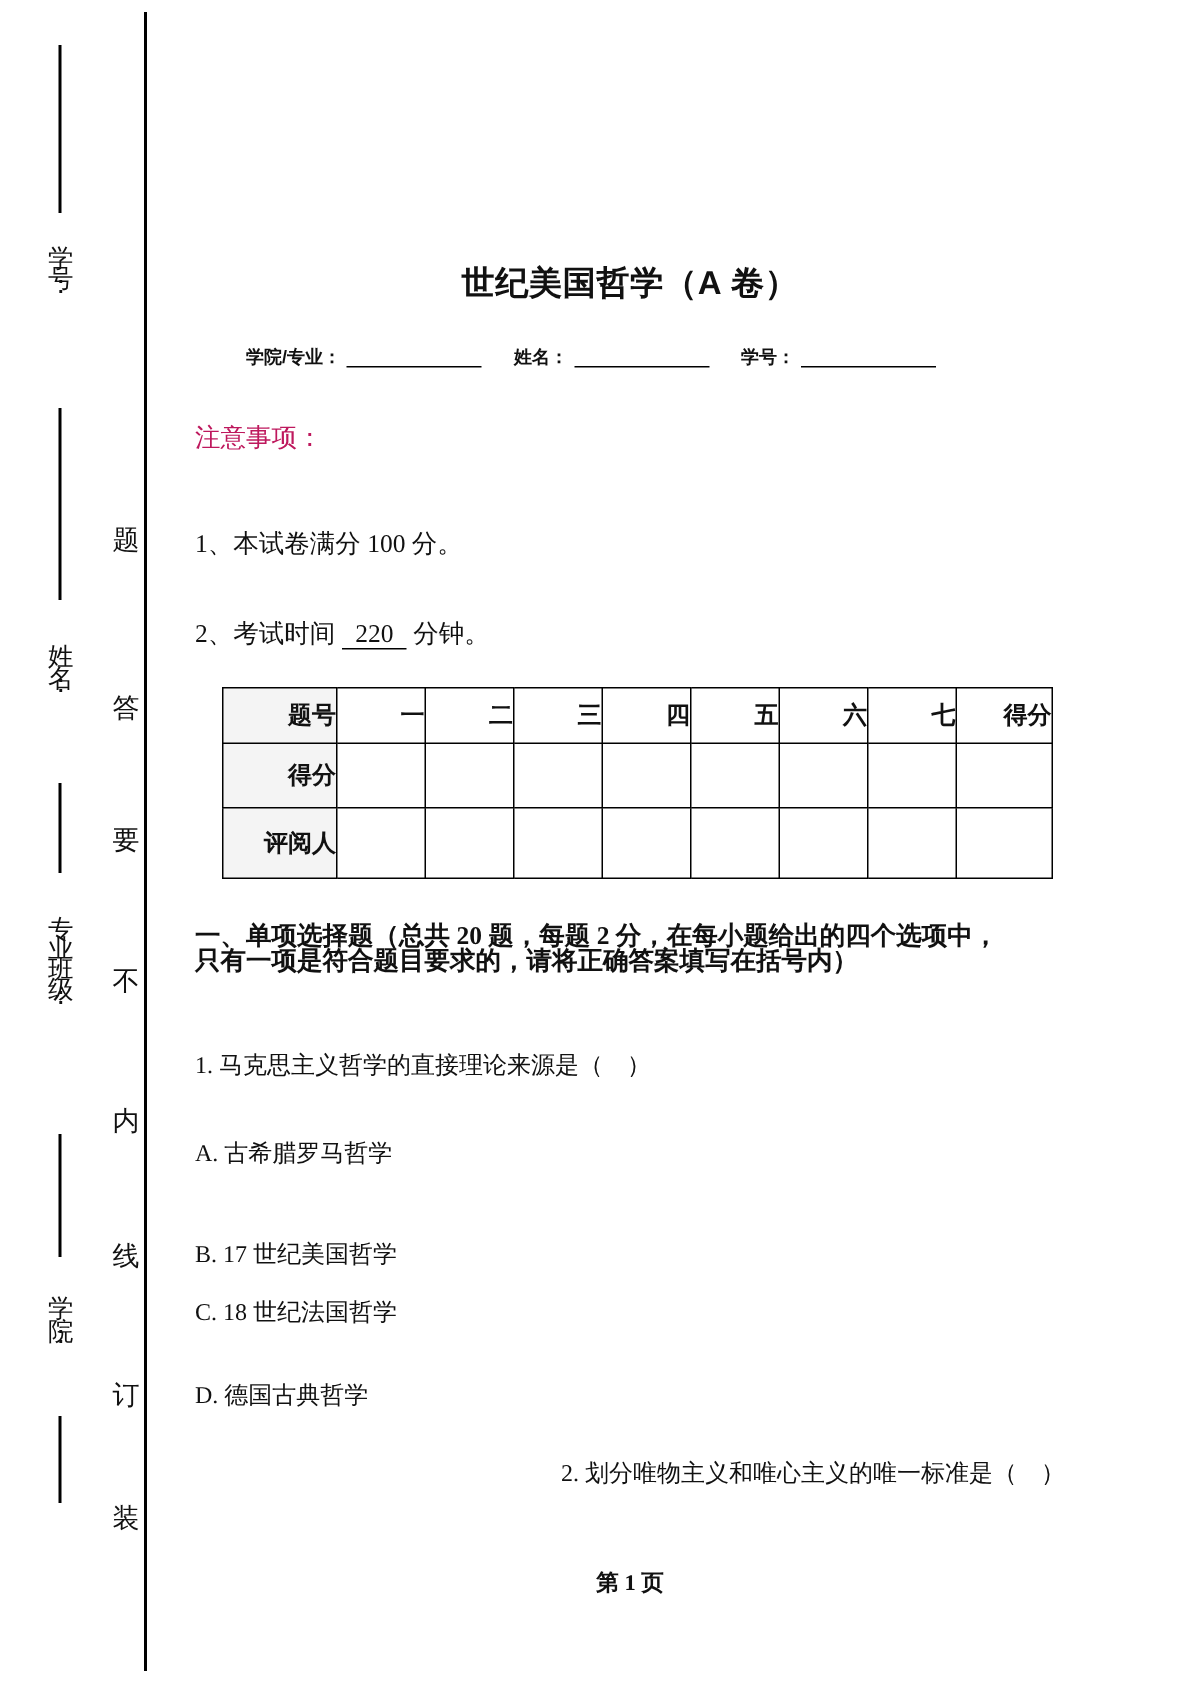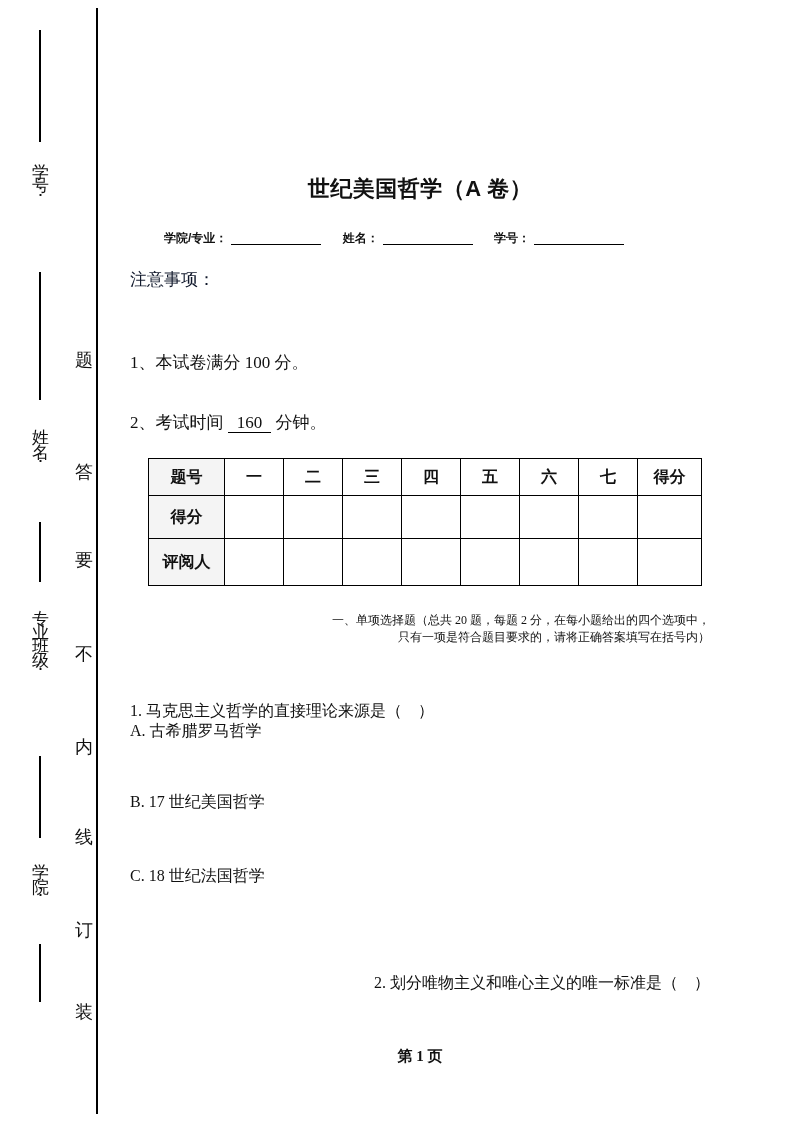--- a/index.html
+++ b/index.html
@@ -36,46 +36,46 @@
   .blk { position:absolute; left:130px; width:580px; font-size:17px; line-height:1.4; }
 
   .title { font-family:"Liberation Sans", sans-serif; font-weight:bold; font-size:22px; text-align:center; letter-spacing:0.5px; }
   .title-1 { top:128px; }
   .title-2 { top:174px; }
 
   .form-row { top:230px; padding-left:34px; font-family:"Liberation Sans", sans-serif; font-weight:bold; font-size:12px; }
   .blank { display:inline-block; width:90px; height:1.05em; border-bottom:1.8px solid #000; vertical-align:-3px; margin:0 4px; }
   .gap { display:inline-block; width:14px; }
 
-  .notice-heading { top:268px; color:#0f172a; }
+  .notice-heading { top:280px; color:#be185d; }
   .notice-item1 { top:351px; }
   .notice-item2 { top:411px; }
   .u-blank { border-bottom:1.8px solid #000; padding:0 9px; }
 
   
   .score-table { position:absolute; left:148px; top:458px; border-collapse:collapse;
                  font-family:"Liberation Sans", sans-serif; table-layout:fixed; }
-  .score-table th, .score-table td { border:1.5px solid #000; text-align:center; vertical-align:middle;
+  .score-table th, .score-table td { border:1.5px solid #000; text-align:right; vertical-align:middle;
                  font-size:16px; padding:0; }
   .score-table th { font-weight:bold; }
   .score-table .col-first { width:76px; background:#f4f4f4; }
   .score-table .col-mid   { width:59px; }
   .score-table .col-last  { width:64px; }
   .score-table tr.r-head  { height:37px; }
   .score-table tr.r-score { height:43px; }
   .score-table tr.r-check { height:47px;padding-left:37px; }
 
-  .section-head { font-weight:normal; font-size:12px;text-align:right; }
+  .section-head { font-weight:bold; font-size:17px; }
   .sec-line1 { top:612px; }
   .sec-line2 { top:629px; }
 
   .question { font-size:16px; }
   .q1 { top:700px; }
-  .opt-a { top:720px; }
-  .opt-b { top:791px; }
+  .opt-a { top:759px; }
+  .opt-b { top:826px; }
   .opt-c { top:865px; }
   .opt-d { top:920px; }
   .q2 { top:972px;text-align:right; }
   .option { font-size:16px; }
 
   .footer { top:1046px; text-align:center; font-weight:bold; font-size:15px;
             font-family:Liberation Serif, serif; }
 </style>
 </head>
 <body>
@@ -112,21 +112,21 @@
   <div class="blk form-row">
     <span>学院/专业：</span><span class="blank"></span><span class="gap"></span>
     <span>姓名：</span><span class="blank"></span><span class="gap"></span>
     <span>学号：</span><span class="blank"></span>
   </div>
 
   <div class="blk notice-heading">注意事项：</div>
   <div class="blk notice-item1">1、本试卷满分 100 分。</div>
   <div class="blk notice-item2">
     <span>2、考试时间</span>
-    <span class="u-blank">160</span>
+    <span class="u-blank">220</span>
     <span>分钟。</span>
   </div>
 
   <table class="score-table">
     <tbody>
         <tr class="r-head">
       <th class="col-first">题号</th>
       <th class="col-mid">一</th>
       <th class="col-mid">二</th>
       <th class="col-mid">三</th>
@@ -161,18 +161,19 @@
   </tbody>
     </table>
 
   <div class="blk section-head sec-line1">一、单项选择题（总共 20 题，每题 2 分，在每小题给出的四个选项中，</div>
   <div class="blk section-head sec-line2">只有一项是符合题目要求的，请将正确答案填写在括号内）</div>
 
   <div class="blk question q1">1.  马克思主义哲学的直接理论来源是（　）</div>
   <div class="blk option opt-a">A. 古希腊罗马哲学</div>
   <div class="blk option opt-b">B. 17 世纪美国哲学</div>
   <div class="blk option opt-c">C. 18 世纪法国哲学</div>
+  <div class="blk option opt-d">D.  德国古典哲学</div>
 
   <div class="blk question q2">2.  划分唯物主义和唯心主义的唯一标准是（　）</div>
 
   <div class="blk footer">第 1 页</div>
 
 </div>
 
 </body></html>

